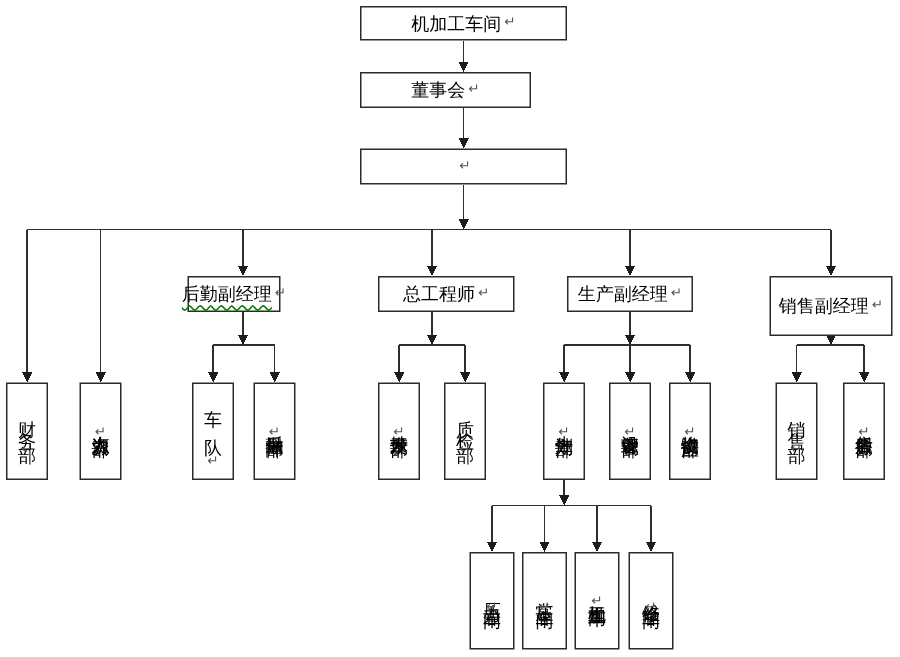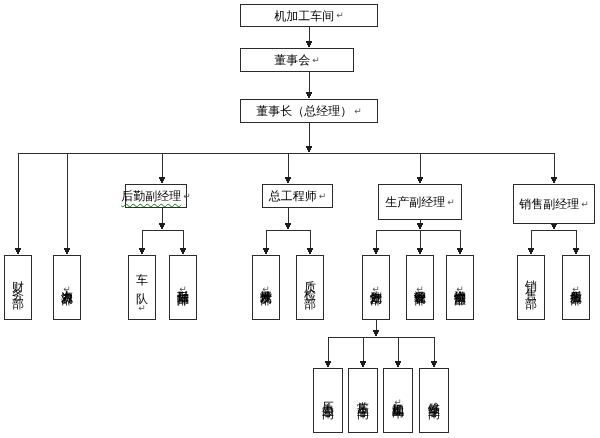--- a/index.html
+++ b/index.html
@@ -135,33 +135,32 @@
 
   <div class="box h" style="left:240px;top:4px;width:138px;height:23px">
     <span>机加工车间</span>
       <span class="ret">↵</span>
   </div>
   <div class="box h" style="left:240px;top:48px;width:114px;height:24px">
     <span>董事会</span>
       <span class="ret">↵</span>
   </div>
   <div class="box h" style="left:240px;top:99px;width:138px;height:24px">
-    <span>董事长（总经理）</span>
       <span class="ret">↵</span>
   </div>
 
   <div class="box h" style="left:125px;top:184px;width:62px;height:24px">
     <span class="misspell">后勤副经理</span>
       <span class="ret">↵</span>
   </div>
-  <div class="box h" style="left:262px;top:184px;width:71px;height:24px">
+  <div class="box h" style="left:252px;top:184px;width:91px;height:24px">
     <span>总工程师</span>
       <span class="ret">↵</span>
   </div>
-  <div class="box h" style="left:378px;top:184px;width:84px;height:36px">
+  <div class="box h" style="left:378px;top:184px;width:84px;height:24px">
     <span>生产副经理</span>
       <span class="ret">↵</span>
   </div>
   <div class="box h" style="left:513px;top:184px;width:82px;height:40px">
     <span>销售副经理</span>
       <span class="ret">↵</span>
   </div>
 
   <div class="box v" style="left:4px;top:255px;width:28px;height:65px">
     <span class="lbl sp3"><span>财务部</span><span class="ret">↵</span></span>

